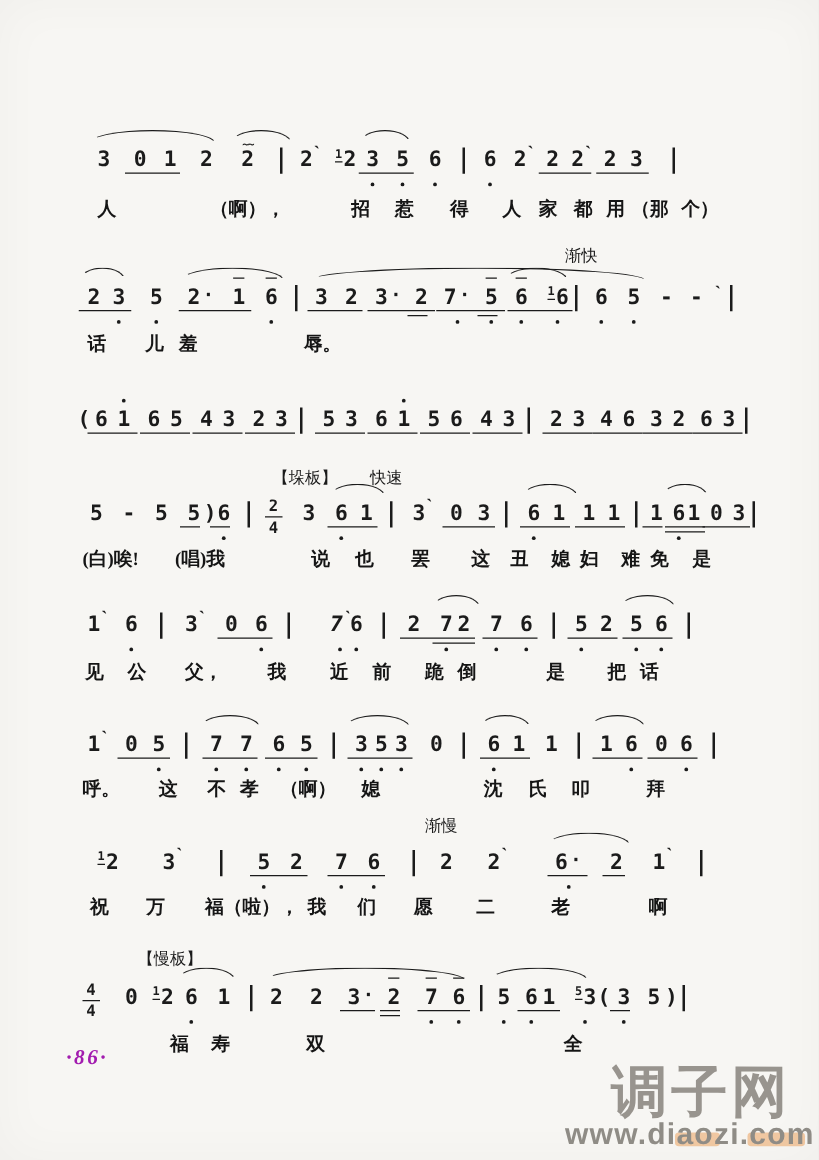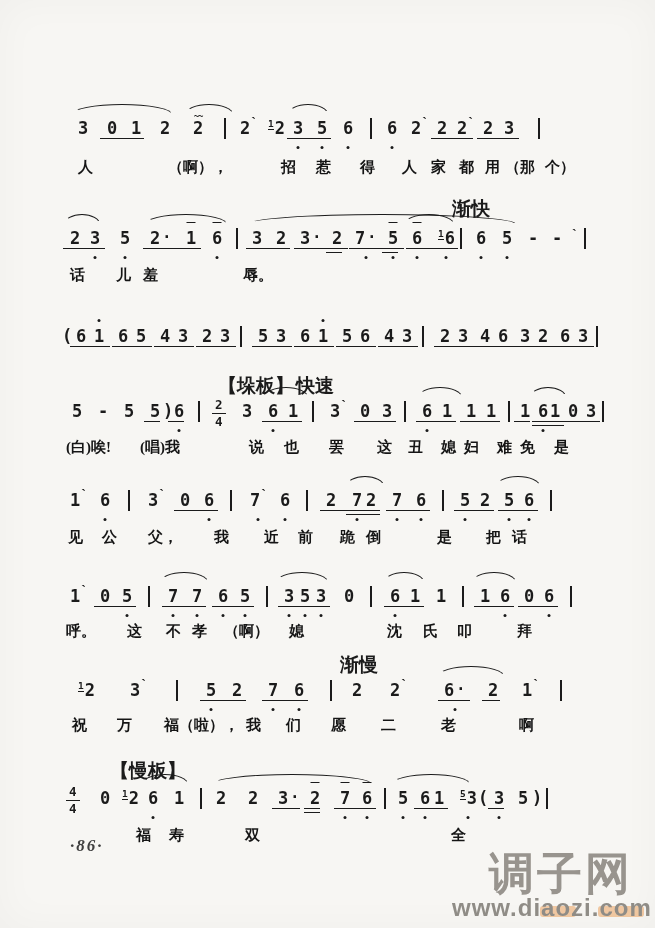--- a/index.html
+++ b/index.html
@@ -25,26 +25,26 @@
   .lod{position:absolute;left:50%;top:28px;transform:translateX(-50%);
        width:3px;height:3px;border-radius:50%;background:var(--ink);}
   .barline{width:1.8px;height:21px;background:var(--ink);}
   .accmk{font-size:14px;top:-4px;}
   .time{display:flex;flex-direction:column;align-items:center;line-height:1;
         font-size:12.5px;top:-2px;height:auto;}
   .time .tnum{padding:0 3px 1.5px;border-bottom:1.5px solid var(--ink);margin-bottom:1.5px;}
   .beam{position:absolute;height:0;border-top:1.7px solid var(--ink);}
   .arc{position:absolute;top:-14px;height:10px;border:1.6px solid transparent;
        border-top-color:var(--ink);border-radius:50% 50% 0 0 / 100% 100% 0 0;box-sizing:border-box;}
-  .marker{position:absolute;font-family:"Liberation Serif",serif;font-weight:bold;
-          font-size:19px;color:var(--ink);white-space:nowrap;}
+  .marker{position:absolute;font-family:"Liberation Serif",serif;font-weight:normal;
+          font-size:13px;color:var(--ink);white-space:nowrap;}
   .lyric{position:absolute;font-family:"Liberation Serif",serif;font-weight:600;
          font-size:15px;color:#151515;white-space:nowrap;}
-  #pageNum{position:absolute;left:70px;top:836px;font-family:"Liberation Serif",serif;
-           font-style:italic;font-weight:bold;font-size:17px;color:#404040;letter-spacing:2px;}
+  #pageNum{position:absolute;left:53px;top:836px;font-family:"Liberation Serif",serif;
+           font-style:italic;font-weight:bold;font-size:17px;color:#a21caf;letter-spacing:2px;}
   #wmName{position:absolute;left:489px;top:844px;font-family:"Liberation Sans",sans-serif;
           font-weight:bold;font-size:45px;color:#98948e;letter-spacing:3px;z-index:3;}
   #wmUrl{position:absolute;left:452px;top:894px;font-family:"Liberation Sans",sans-serif;
          font-weight:bold;font-size:24px;color:#8f8c86;letter-spacing:1px;z-index:3;}
   .wm-accent{position:absolute;height:11px;border-radius:3px;opacity:.45;z-index:2;}
 </style>
 </head>
 <body>
 
 <div id="page" style="background: rgb(247, 246, 243);">
@@ -239,21 +239,21 @@
         <div class="beam" style="left: 386px; width: 44px; top: 20px;"></div>
         <div class="beam" style="left: 454px; width: 40px; top: 20px;"></div>
         <div class="beam" style="left: 498px; width: 40px; top: 20px;"></div>
         <span class="tok" style="left: 70px;"><span class="d">1</span><span class="accm">ˋ</span></span>
         <span class="tok" style="left: 100px;"><span class="d">6</span><span class="lod"></span></span>
         <span class="tok barline" style="left: 128px;"></span>
         <span class="tok" style="left: 148px;"><span class="d">3</span><span class="accm">ˋ</span></span>
         <span class="tok" style="left: 180px;"><span class="d">0</span></span>
         <span class="tok" style="left: 204px;"><span class="d">6</span><span class="lod"></span></span>
         <span class="tok barline" style="left: 230px;"></span>
-        <span class="tok" style="left: 250px;"><span class="d">7</span><span class="accm">ˋ</span><span class="lod"></span></span>
+        <span class="tok" style="left: 264px; font-style: italic;"><span class="d">7</span><span class="accm">ˋ</span><span class="lod"></span></span>
         <span class="tok" style="left: 280px;"><span class="d">6</span><span class="lod"></span></span>
         <span class="tok barline" style="left: 306px;"></span>
         <span class="tok" style="left: 326px;"><span class="d">2</span></span>
         <span class="tok" style="left: 352px;"><span class="d">7</span><span class="lod"></span></span>
         <span class="tok" style="left: 366px;"><span class="d">2</span></span>
         <span class="tok" style="left: 392px;"><span class="d">7</span><span class="lod"></span></span>
         <span class="tok" style="left: 416px;"><span class="d">6</span><span class="lod"></span></span>
         <span class="tok barline" style="left: 442px;"></span>
         <span class="tok" style="left: 460px;"><span class="d">5</span><span class="lod"></span></span>
         <span class="tok" style="left: 480px;"><span class="d">2</span></span>

